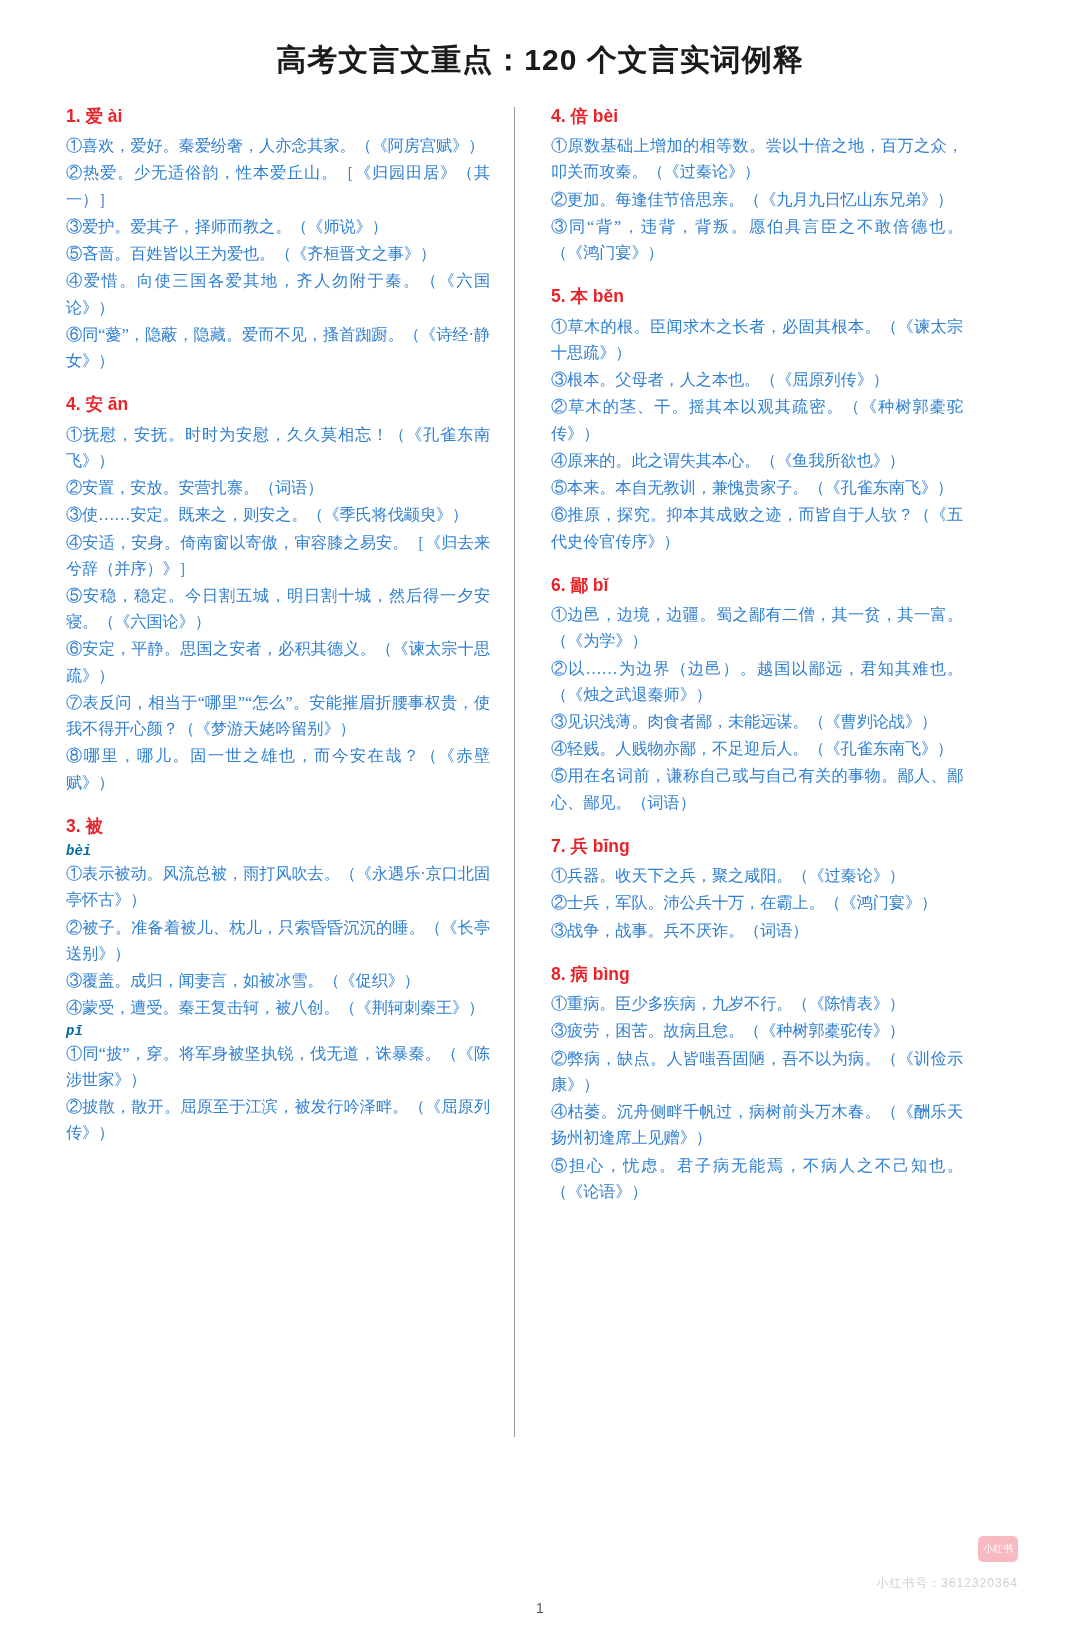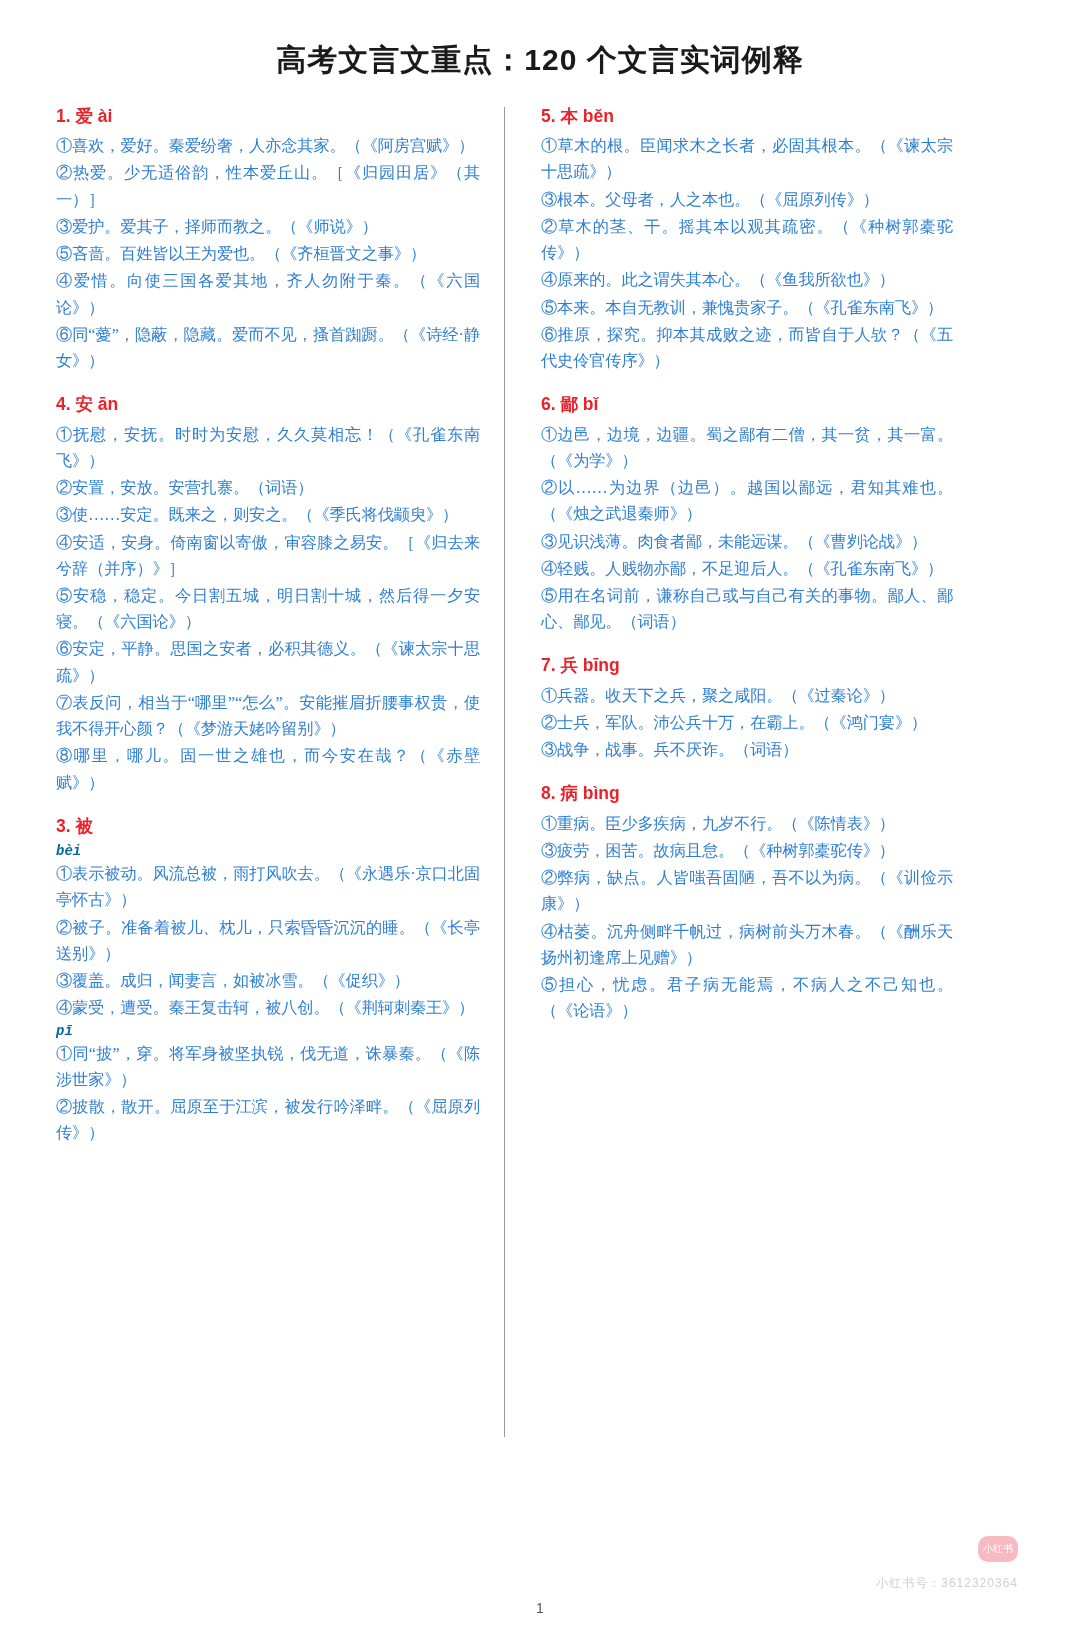--- a/index.html
+++ b/index.html
@@ -29,20 +29,21 @@
     letter-spacing: 1px;
     color: #1a1a1a;
     padding-top: 40px;
     padding-bottom: 22px;
     font-family: "Liberation Sans", "DejaVu Sans", sans-serif;
   }
   .columns {
     display: flex;
     align-items: flex-start;
     position: relative;
+    margin-left: 10px;
   }
   .col {
     width: 448px;
     box-sizing: border-box;
   }
   .col-left { padding-right: 24px; }
   .col-right { padding-left: 36px; }
   .divider {
     width: 1px;
     background: #9a9a9a;
@@ -96,21 +97,21 @@
     letter-spacing: 1px;
     font-family: "Liberation Sans", "DejaVu Sans", sans-serif;
     white-space: nowrap;
   }
   .logo-badge {
     position: absolute;
     right: 62px;
     bottom: 88px;
     width: 40px;
     height: 26px;
-    border-radius: 10px;
+    border-radius: 5px;
     background: #f5a3ad;
     color: #ffffff;
     font-size: 10px;
     line-height: 26px;
     text-align: center;
     font-family: "Liberation Sans", "DejaVu Sans", sans-serif;
     opacity: 0.75;
   }
 </style>
 </head>
@@ -157,20 +158,26 @@
         <div class="sense">①同“披”，穿。将军身被坚执锐，伐无道，诛暴秦。（《陈涉世家》）</div>
         <div class="sense">②披散，散开。屈原至于江滨，被发行吟泽畔。（《屈原列传》）</div>
       </div>
 
     </div>
 
     <div class="divider"></div>
 
     <div class="col col-right">
 
+      <div class="entry">
+        <div class="entry-head">4. 倍 bèi</div>
+        <div class="sense">①原数基础上增加的相等数。尝以十倍之地，百万之众，叩关而攻秦。（《过秦论》）</div>
+        <div class="sense">②更加。每逢佳节倍思亲。（《九月九日忆山东兄弟》）</div>
+        <div class="sense">③同“背”，违背，背叛。愿伯具言臣之不敢倍德也。（《鸿门宴》）</div>
+      </div>
 
       <div class="entry">
         <div class="entry-head">5. 本 běn</div>
         <div class="sense">①草木的根。臣闻求木之长者，必固其根本。（《谏太宗十思疏》）</div>
         <div class="sense">③根本。父母者，人之本也。（《屈原列传》）</div>
         <div class="sense">②草木的茎、干。摇其本以观其疏密。（《种树郭橐驼传》）</div>
         <div class="sense">④原来的。此之谓失其本心。（《鱼我所欲也》）</div>
         <div class="sense">⑤本来。本自无教训，兼愧贵家子。（《孔雀东南飞》）</div>
         <div class="sense">⑥推原，探究。抑本其成败之迹，而皆自于人欤？（《五代史伶官传序》）</div>
       </div>

